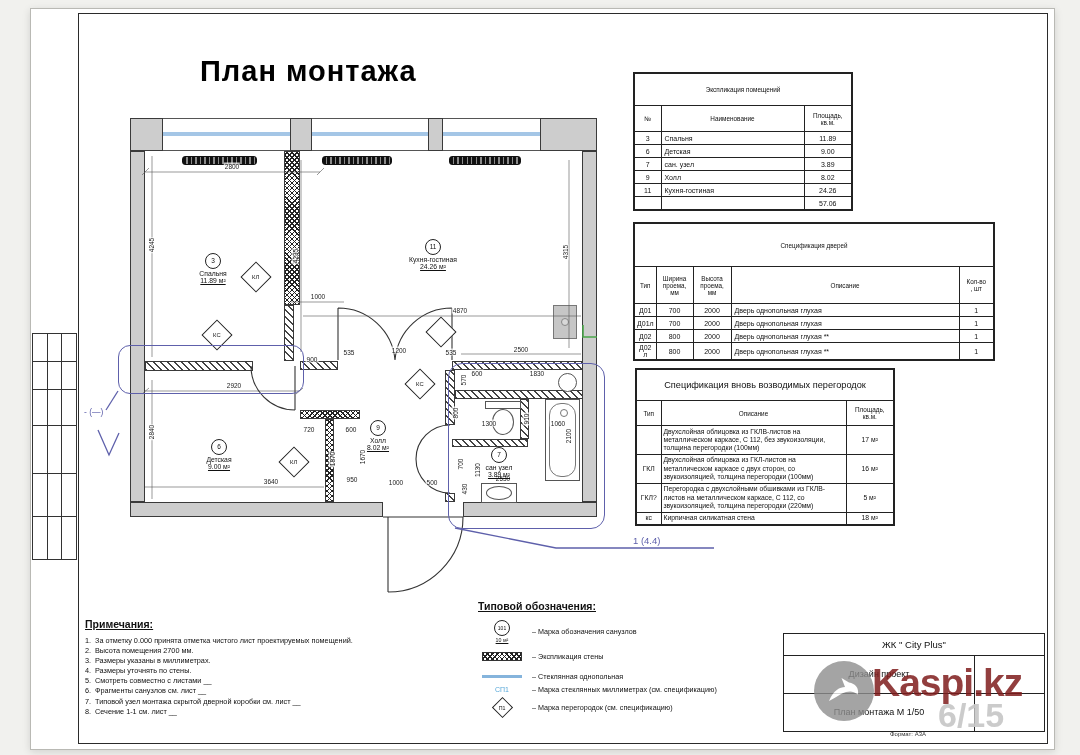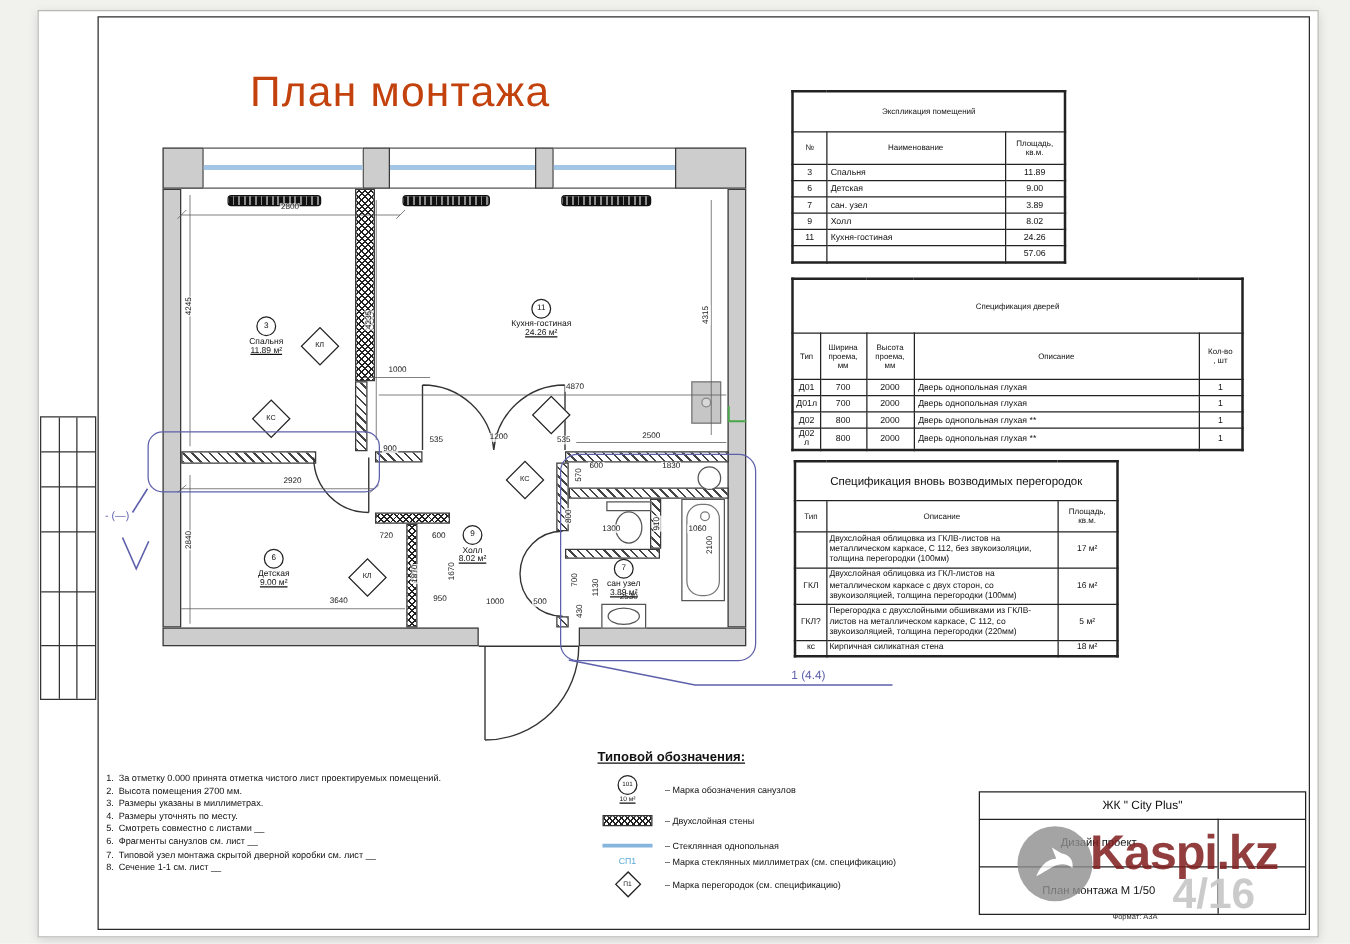--- a/index.html
+++ b/index.html
@@ -10,21 +10,21 @@
   .sheet{position:absolute;left:30px;top:8px;width:1023px;height:740px;background:#fff;
          border:1px solid #b9b9b4;box-shadow:0 2px 8px rgba(0,0,0,.13)}
   .frame{position:absolute;left:78px;top:13px;width:968px;height:729px;border:1.6px solid #2b2b2b}
   .sstamp{position:absolute;left:32px;top:333px;width:43px;height:225px;border:1px solid #333;
     background-image:linear-gradient(#333 0 0),linear-gradient(#333 0 0),
       linear-gradient(#333 0 0),linear-gradient(#333 0 0),linear-gradient(#333 0 0),
       linear-gradient(#333 0 0),linear-gradient(#333 0 0);
     background-repeat:no-repeat;
     background-size:1px 100%,1px 100%,100% 1px,100% 1px,100% 1px,100% 1px,100% 1px;
     background-position:14px 0,28px 0,0 27px,0 55px,0 91px,0 139px,0 182px}
-  .plan-title{position:absolute;left:200px;top:55px;font-size:34px;font-weight:normal;letter-spacing:1px;color:#c2410c}
+  .plan-title{position:absolute;left:200px;top:55px;font-size:29px;font-weight:bold;letter-spacing:1px;color:#000000}
   
   .plan{position:absolute;inset:0;pointer-events:none}
   .wall{position:absolute;background:#cdcdcd;border:1px solid #3a3a3a;box-sizing:border-box}
   .wall.hatch{background:repeating-linear-gradient(45deg,#444 0 1.4px,#fff 1.4px 5px)}
   .wall.exist{background:
       repeating-linear-gradient(45deg,#222 0 1.1px,transparent 1.1px 3.6px),
       repeating-linear-gradient(-45deg,#222 0 1.1px,#fff 1.1px 3.6px)}
   .win{position:absolute;background:#fff;border-top:1.2px solid #555;border-bottom:1.2px solid #555;box-sizing:border-box}
   .win .glass{position:absolute;left:0;right:0;top:13px;height:4px;background:#a4c6e6}
   .rad{position:absolute;height:7px;border:1px solid #111;border-radius:3px;
@@ -412,36 +412,37 @@
       </tr>
       <tr>
         <td>кс</td>
         <td>Кирпичная силикатная стена</td>
         <td>18 м²</td>
       </tr>
     </tbody>
 </table>
 
 <div class="notes">
+  <div class="sec-title">Примечания:</div>
   <div>
       <div class="note">
         <b>1.</b>
         <span>За отметку 0.000 принята отметка чистого лист проектируемых помещений.</span>
       </div>
       <div class="note">
         <b>2.</b>
         <span>Высота помещения 2700 мм.</span>
       </div>
       <div class="note">
         <b>3.</b>
         <span>Размеры указаны в миллиметрах.</span>
       </div>
       <div class="note">
         <b>4.</b>
-        <span>Размеры уточнять по месту.</span>
+        <span>Размеры уточнять по стены.</span>
       </div>
       <div class="note">
         <b>5.</b>
         <span>Смотреть совместно с листами __</span>
       </div>
       <div class="note">
         <b>6.</b>
         <span>Фрагменты санузлов см. лист __</span>
       </div>
       <div class="note">
@@ -462,21 +463,21 @@
         <div class="lg-sym">
           <span class="lg-circ">101</span>
           <span class="lg-sub">10 м²</span>
         </div>
         <div class="lg-label">– Марка обозначения санузлов</div>
       </div>
       <div class="lg-row">
         <div class="lg-sym">
           <span class="lg-bar"></span>
         </div>
-        <div class="lg-label">– Двухслойная стены</div>
+        <div class="lg-label">– Экспликация стены</div>
       </div>
       <div class="lg-row">
         <div class="lg-sym">
           <span class="lg-glass"></span>
         </div>
         <div class="lg-label">– Стеклянная однопольная</div>
       </div>
       <div class="lg-row">
         <div class="lg-sym">
           <span class="lg-sp">СП1</span>
@@ -503,14 +504,14 @@
   <div class="tb-right"></div>
 </div>
 <div class="tb-format">Формат: А3А</div>
 
 <div class="wm">
   <svg class="wm-logo" viewBox="0 0 64 64">
     <circle cx="32" cy="32" r="30" fill="#8e8e8e"></circle>
     <path d="M17 42c4.5-11 11-14 16-14l-3.5-9 7.5 4.5c6.5 1 10 5.5 9 12-4.5-3.5-8-3.5-12-2.5-5.5 1.5-10.5 6-17 9z" fill="#fff"></path>
   </svg>
   <span class="wm-brand">Kaspi.kz</span>
-  <span class="wm-page">4/16</span>
+  <span class="wm-page">6/15</span>
 </div>
 
 </body></html>

